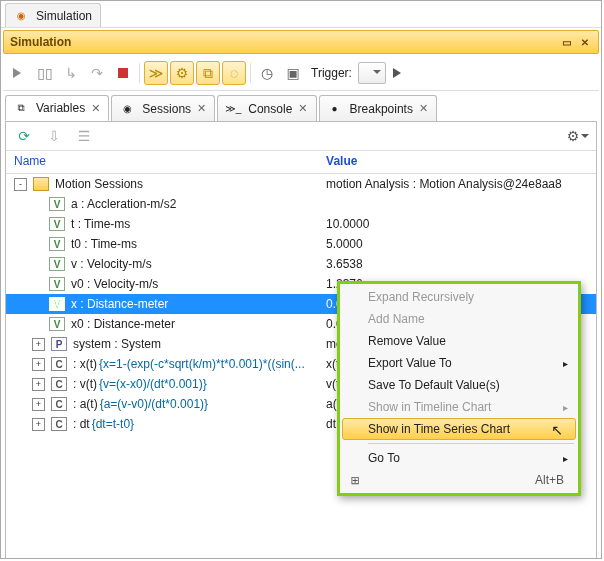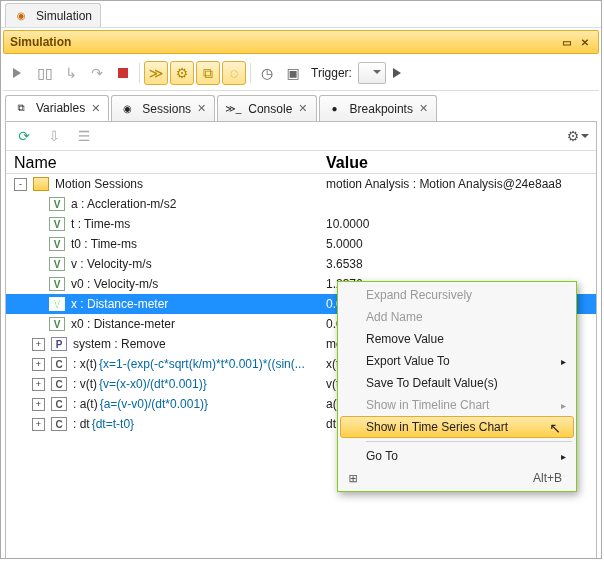--- a/index.html
+++ b/index.html
@@ -18,37 +18,37 @@
 .trigger-box{width:26px;height:20px;border:1px solid #bbb;background:linear-gradient(#fff,#eee);position:relative;border-radius:2px}
 .trigger-box::after{content:"";position:absolute;right:4px;top:7px;border:4px solid transparent;border-top-color:#666}
 .sub-tab-strip{height:26px;margin:4px 4px 0;display:flex;gap:0}
 .sub-tab{display:flex;align-items:center;gap:4px;padding:2px 8px;background:linear-gradient(#fdfdfd,#f0f0f0);border:1px solid #bbb;border-bottom:none;border-radius:3px 3px 0 0;font-size:12px;margin-right:2px}
 .sub-tab.active{background:#fff;border-bottom:1px solid #fff;z-index:2;position:relative}
 .sub-tab .close{font-size:11px;color:#666;cursor:pointer;margin-left:2px}
 .panel{margin:0 4px 4px;border:1px solid #bbb;background:#fff;height:470px;box-sizing:border-box;display:flex;flex-direction:column}
 .panel-toolbar{height:28px;border-bottom:1px solid #ddd;display:flex;align-items:center;padding:0 6px;gap:6px}
 .panel-toolbar .spacer{flex:1}
 .headers{height:22px;display:flex;border-bottom:1px solid #ddd}
-.headers .col{padding:3px 8px;font-size:16px;color:#000000}
+.headers .col{padding:3px 8px;font-size:12px;color:#1d4ed8}
 .tree{flex:1;overflow:auto;position:relative}
 .row{height:20px;display:flex;align-items:center;font-size:12px}
 .row.sel{background:#1e90ff;color:#fff}
 .row.sel .ico{filter:brightness(2)}
 .cell-name{display:flex;align-items:center;gap:2px;padding-left:4px;box-sizing:border-box}
 .cell-val{padding-left:8px;box-sizing:border-box;overflow:hidden;white-space:nowrap;text-overflow:ellipsis}
 .exp{width:11px;height:11px;border:1px solid #888;display:flex;align-items:center;justify-content:center;font-size:9px;line-height:9px;margin-right:4px;background:#fff;color:#333;cursor:pointer;flex:none}
 .exp.none{border:none;background:none}
 .ico{width:14px;height:12px;margin-right:4px;flex:none;display:inline-flex;align-items:center;justify-content:center;font-size:10px}
 .ico-inst{background:linear-gradient(#ffe9a8,#ffcf4b);border:1px solid #c79a1e}
 .ico-val{background:#fff;border:1px solid #8a8;color:#484;font-weight:bold}
 .ico-port{background:#fff;border:1px solid #88a;color:#448;font-weight:bold}
 .ico-constr{background:#fff;border:1px solid #888;color:#555;font-weight:bold}
 .dim{color:#0369a1}
 
-.ctx{position:absolute;left:336px;top:280px;width:234px;background:#f7f7f7;border:1px solid #84cc16;box-shadow:2px 3px 8px rgba(0,0,0,.35);padding:2px;z-index:50}
+.ctx{position:absolute;left:336px;top:280px;width:234px;background:#f7f7f7;border:3px solid #84cc16;box-shadow:2px 3px 8px rgba(0,0,0,.35);padding:2px;z-index:50}
 .ctx-row{height:22px;display:flex;align-items:center;padding:0 10px 0 26px;font-size:12px;position:relative;color:#222}
 .ctx-row.disabled{color:#9a9a9a}
 .ctx-row.hover{background:linear-gradient(#ffe9a8,#ffcf4b);border:1px solid #e0ad2e;border-radius:3px;padding:0 9px 0 25px;height:20px}
 .ctx-row .arrow{position:absolute;right:8px;font-size:10px}
 .ctx-row .short{position:absolute;right:12px;color:#555}
 .ctx-sep{height:1px;background:#d0d0d0;margin:3px 2px 3px 26px}
 .ctx-icon{position:absolute;left:5px;width:16px;height:16px;display:flex;align-items:center;justify-content:center;font-size:11px;color:#555}
 .cursor{position:absolute;right:12px;top:3px;font-size:14px;pointer-events:none}
 
 .glyph-play{width:0;height:0;border:5px solid transparent;border-left:8px solid #5a5a5a}
@@ -196,21 +196,21 @@
             <span class="exp none"></span>
             <span class="ico ico-val">V</span>
             <span>x0 : Distance-meter</span>
           </div>
           <div class="cell-val" style="width:276px">0.0062</div>
         </div>
         <div class="row">
           <div class="cell-name" style="width:312px;padding-left:26px">
             <span class="exp">+</span>
             <span class="ico ico-port">P</span>
-            <span>system : Remove</span>
+            <span>system : System</span>
           </div>
           <div class="cell-val" style="width:276px">motion a</div>
         </div>
         <div class="row">
           <div class="cell-name" style="width:312px;padding-left:26px">
             <span class="exp">+</span>
             <span class="ico ico-constr">C</span>
             <span> : x(t) </span>
             <span class="dim">{x=1-(exp(-c*sqrt(k/m)*t*0.001)*((sin(...</span>
           </div>

